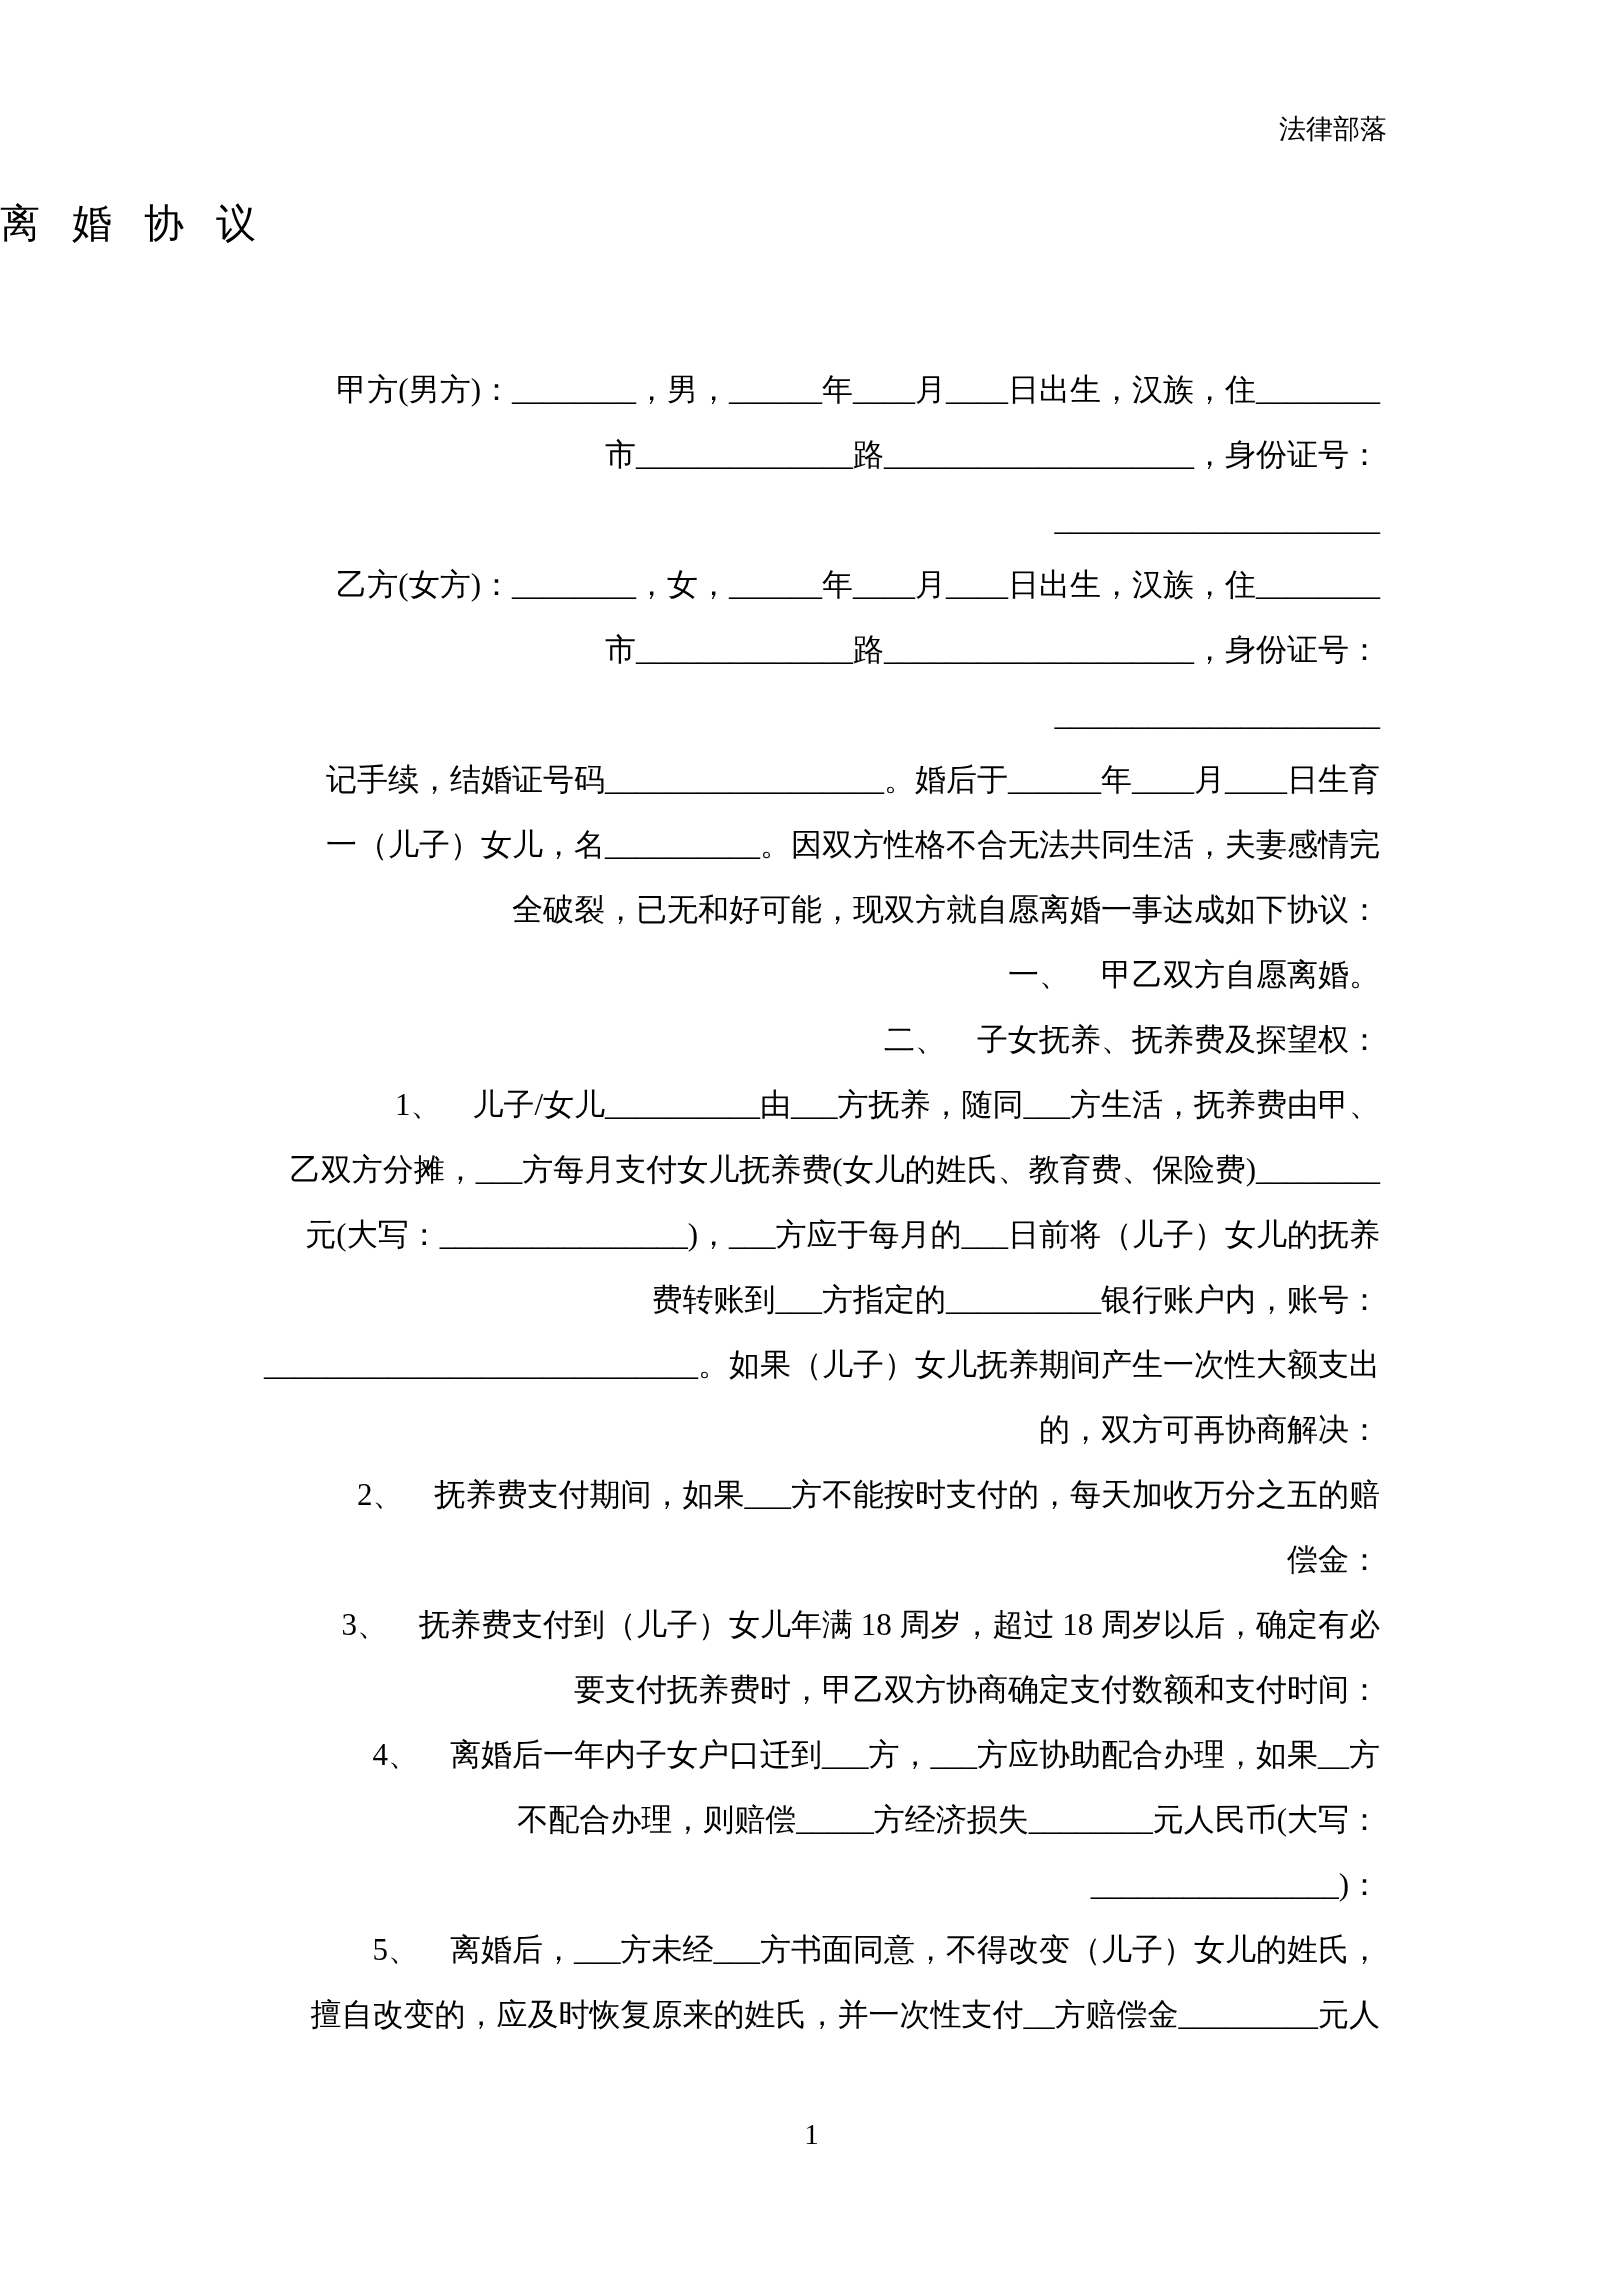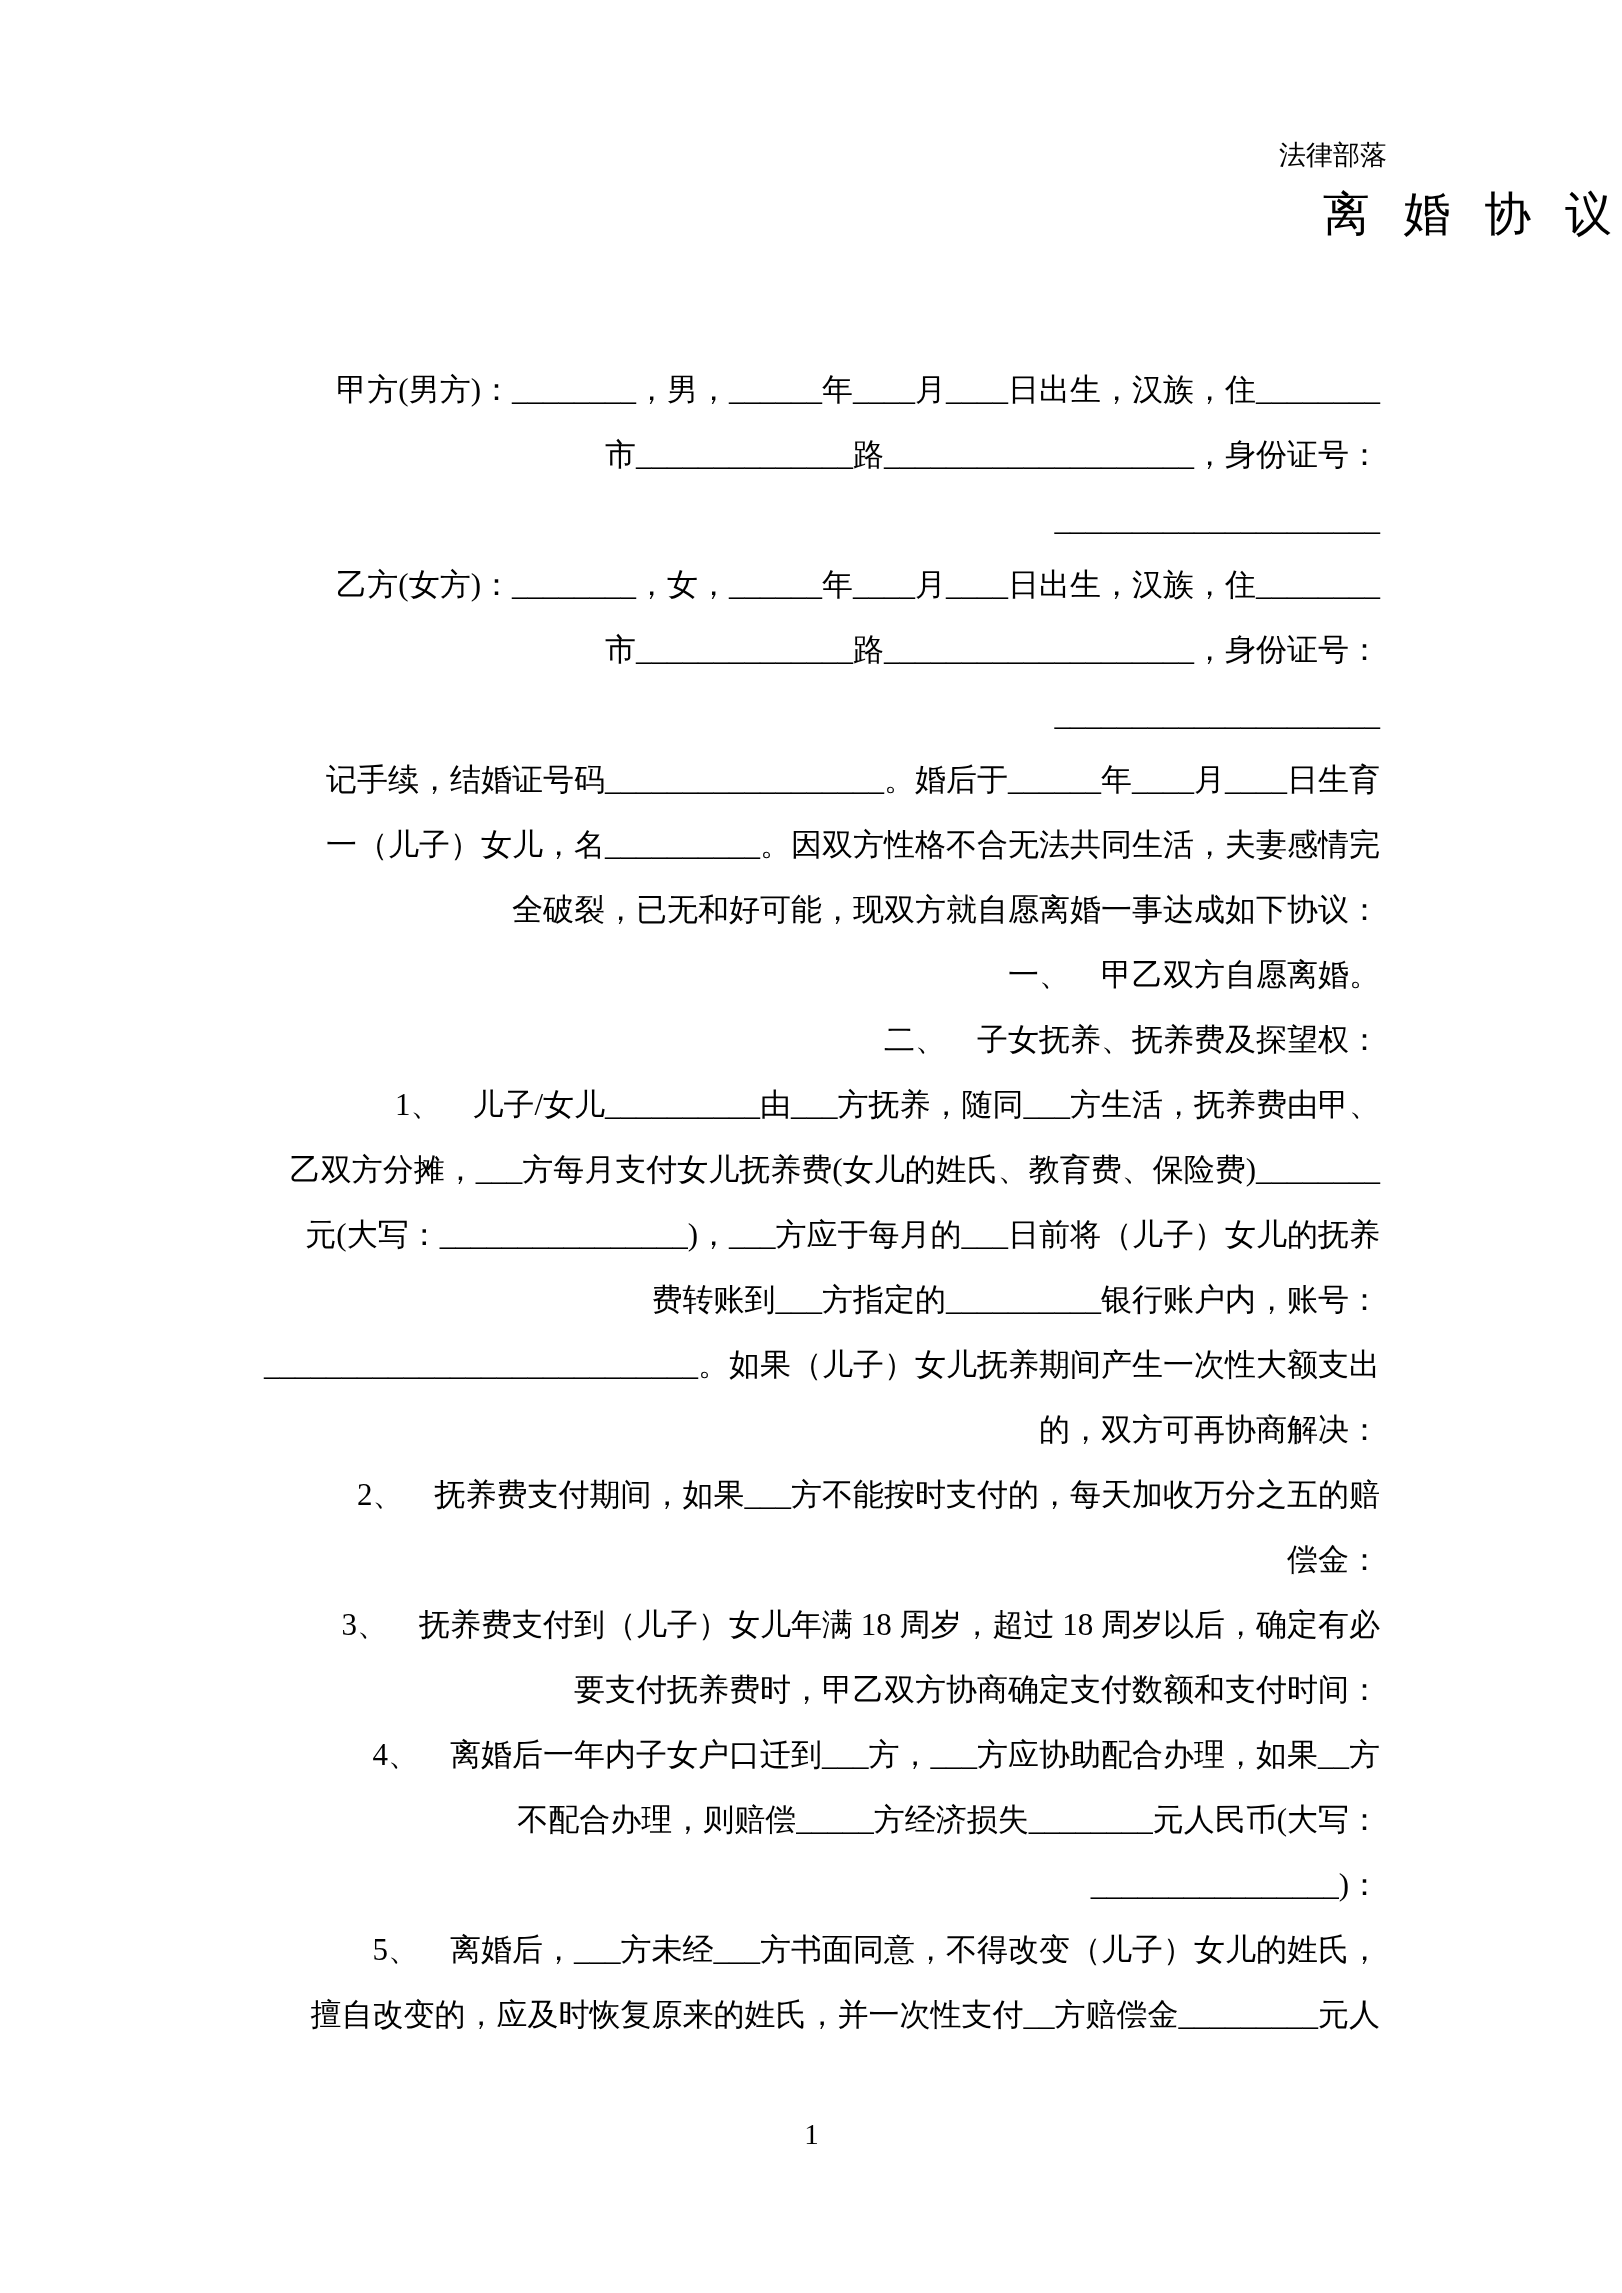--- a/index.html
+++ b/index.html
@@ -16,29 +16,28 @@
     font-family: "Liberation Serif", "DejaVu Serif", serif;
     overflow: hidden;
   }
   .doc-header {
     position: absolute;
     top: 113px;
     right: 236px;
     font-size: 27px;
     line-height: 33px;
     white-space: pre;
-    margin-top: 26px;
   }
   .doc-title {
     position: absolute;
-    top: 184px;
+    top: 194px;
     left: 0;
     width: 100%;
-    text-align: right;
-    font-size: 47px;
+    text-align: left;
+    font-size: 40px;
     letter-spacing: 11px;
     line-height: 60px;
     white-space: pre;
   }
   .doc-body {
     position: absolute;
     top: 357px;
     left: 245px;
     width: 1135px;
     font-size: 31px;

